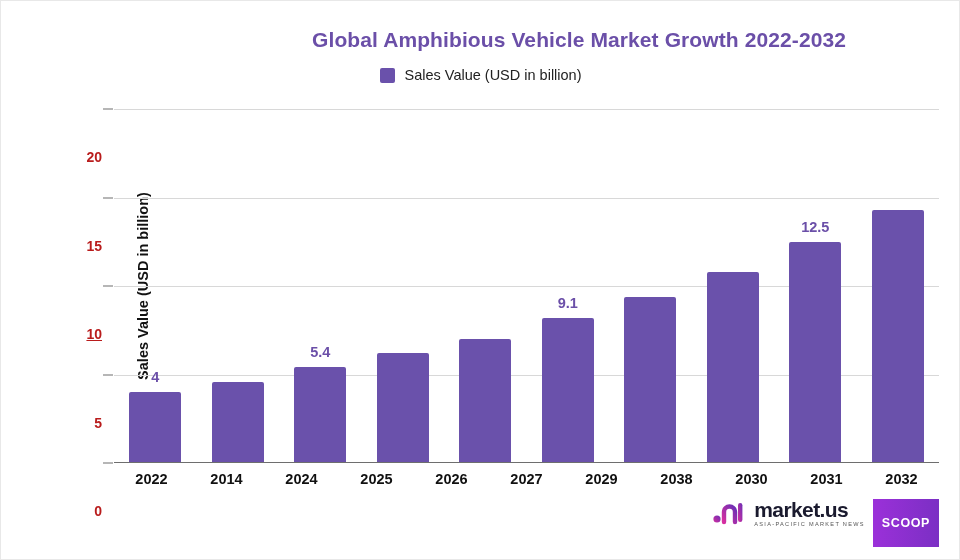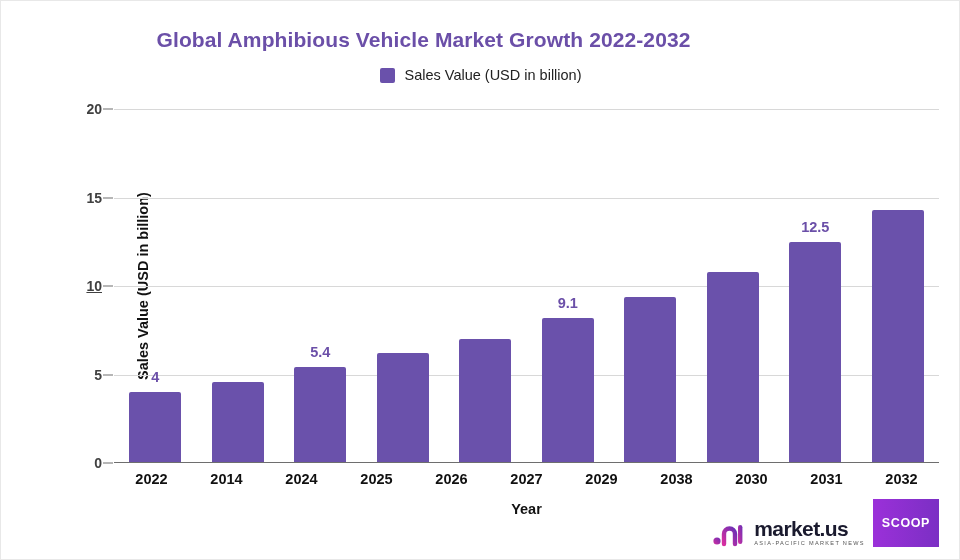--- a/index.html
+++ b/index.html
@@ -12,21 +12,21 @@
   .frame{
     position:relative;
     width:960px;height:560px;
     box-sizing:border-box;
     border:1px solid #e8e8e8;
     background:#ffffff;
   }
   .chart-title{
     position:absolute;
     top:27px;left:0;width:845px;
-    text-align:center;
+    text-align:right;
     font-size:21px;
     font-weight:bold;
     color:#6b4fa8;
     letter-spacing:.1px;
   }
   .legend{
     position:absolute;
     top:66px;left:0;width:960px;
     display:flex;align-items:center;justify-content:center;
     gap:9px;
@@ -53,22 +53,23 @@
     height:1px;background:#d8d8d8;
   }
   .baseline{
     position:absolute;left:0;width:100%;
     bottom:0;height:1.5px;background:#6e6e6e;
   }
   .ytick{
     position:absolute;
     right:calc(100% + 12px);
     transform:translateY(-50%);
-    font-size:14px;font-weight:bold;color:#404040;
+    font-size:14px;font-weight:bold;color:#b91c1c;
     white-space:nowrap;
+    margin-top:48px;
   }
   .ytick-dash{
     position:absolute;
     right:calc(100% + 1px);
     transform:translateY(-50%);
     width:10px;height:1px;background:#6e6e6e;
   }
   .ylabel{
     position:absolute;
     left:48px;top:108px;height:354px;
@@ -117,21 +118,21 @@
     position:absolute;
     left:113px;top:500px;width:825px;
     text-align:center;
     font-size:14.5px;font-weight:bold;color:#111;
   }
 
   
   .logo{
     position:absolute;
     right:20px;bottom:12px;
-    display:flex;align-items:flex-end;gap:7px;
+    display:flex;align-items:flex-start;gap:7px;
   }
   .logo-mark{width:34px;height:26px;display:block;}
   .logo-text-wrap{display:flex;flex-direction:column;line-height:1;}
   .logo-word{
     font-size:21px;font-weight:bold;color:#1a1a2e;
     letter-spacing:-.6px;
   }
   .logo-tag{
     font-size:5.6px;color:#555;letter-spacing:1.3px;
     margin-top:2px;
@@ -223,21 +224,20 @@
       <div class="xtick">2024</div>
       <div class="xtick">2025</div>
       <div class="xtick">2026</div>
       <div class="xtick">2027</div>
       <div class="xtick">2029</div>
       <div class="xtick">2038</div>
       <div class="xtick">2030</div>
       <div class="xtick">2031</div>
       <div class="xtick">2032</div>
     </div>
-  <div class="xlabel">Year</div>
 
   <div class="logo">
     <svg class="logo-mark" viewBox="0 0 34 26">
       <defs>
         <linearGradient id="lg" x1="0" y1="1" x2="1" y2="0">
           <stop offset="0" stop-color="#d62ea0"></stop>
           <stop offset="1" stop-color="#6a2fb5"></stop>
         </linearGradient>
       </defs>
       <circle cx="4" cy="20" r="3.6" fill="url(#lg)"></circle>

